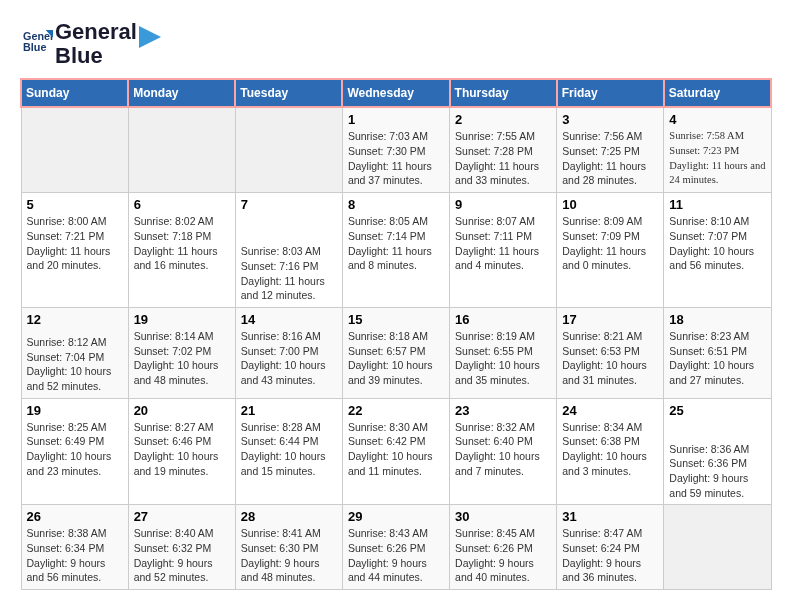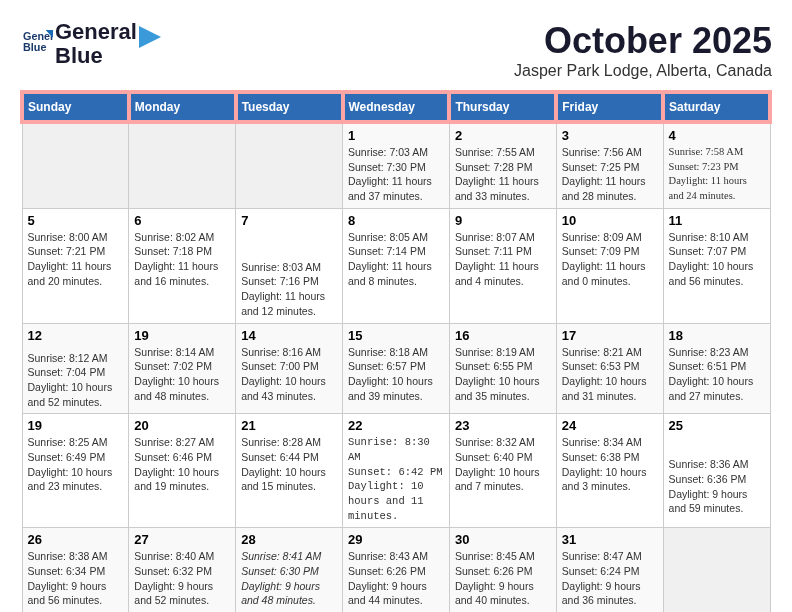--- a/index.html
+++ b/index.html
@@ -42,21 +42,21 @@
       border-collapse: collapse;
       font-size: 11px;
     }
     .calendar thead th {
       background: #2d6bb5;
       color: white;
       padding: 6px 4px;
       text-align: left;
       font-size: 12px;
       font-weight: bold;
-      border: 4px solid #fca5a5;
+      border: 2px solid #fca5a5;
     }
     .calendar tbody td {
       vertical-align: top;
       border: 1px solid #ccc;
       padding: 4px 5px;
       width: 107px;
       min-height: 80px;
       background: #fff;
     }
     .calendar tbody tr:nth-child(odd) td {
@@ -93,24 +93,20 @@
     <div style="margin-left:2px">
       <div style="font-size:22px;font-weight:bold;color:#1a1a2e;line-height:1.1;">General</div>
       <div style="font-size:22px;font-weight:bold;color:#1a1a2e;line-height:1.1;">Blue</div>
     </div>
     <div style="margin-left:2px;margin-top:-10px;">
       <svg width="22" height="22" viewBox="0 0 22 22">
         <polygon points="0,0 22,11 0,22" fill="#3a9ad9"></polygon>
       </svg>
     </div>
   </div>
-  <div class="title-block">
-    <div class="month-title">October 2025</div>
-    <div class="location">Jasper Park Lodge, Alberta, Canada</div>
-  </div>
 </div>
 
 <table class="calendar">
   <thead>
     <tr>
     <th>Sunday</th>
         <th>Monday</th>
         <th>Tuesday</th>
         <th>Wednesday</th>
         <th>Thursday</th>
@@ -250,21 +246,21 @@
 Daylight: 10 hours and 19 minutes.</div>
         </td>
         <td>
           <span class="day-number">21</span>
           <div class="day-info" style="white-space: pre-line;">Sunrise: 8:28 AM
 Sunset: 6:44 PM
 Daylight: 10 hours and 15 minutes.</div>
         </td>
         <td>
           <span class="day-number">22</span>
-          <div class="day-info" style="white-space: pre-line; font-family: Liberation Mono, monospace;">Sunrise: 8:30 AM
+          <div class="day-info" style="white-space: pre-line;">Sunrise: 8:30 AM
 Sunset: 6:42 PM
 Daylight: 10 hours and 11 minutes.</div>
         </td>
         <td>
           <span class="day-number">23</span>
           <div class="day-info" style="white-space: pre-line;">Sunrise: 8:32 AM
 Sunset: 6:40 PM
 Daylight: 10 hours and 7 minutes.</div>
         </td>
         <td>
@@ -288,21 +284,21 @@
 Daylight: 9 hours and 56 minutes.</div>
         </td>
         <td>
           <span class="day-number">27</span>
           <div class="day-info" style="white-space: pre-line;">Sunrise: 8:40 AM
 Sunset: 6:32 PM
 Daylight: 9 hours and 52 minutes.</div>
         </td>
         <td>
           <span class="day-number">28</span>
-          <div class="day-info" style="white-space: pre-line; font-style: italic;">Sunrise: 8:41 AM
+          <div class="day-info" style="white-space: pre-line;">Sunrise: 8:41 AM
 Sunset: 6:30 PM
 Daylight: 9 hours and 48 minutes.</div>
         </td>
         <td>
           <span class="day-number">29</span>
           <div class="day-info" style="white-space: pre-line;">Sunrise: 8:43 AM
 Sunset: 6:26 PM
 Daylight: 9 hours and 44 minutes.</div>
         </td>
         <td>

